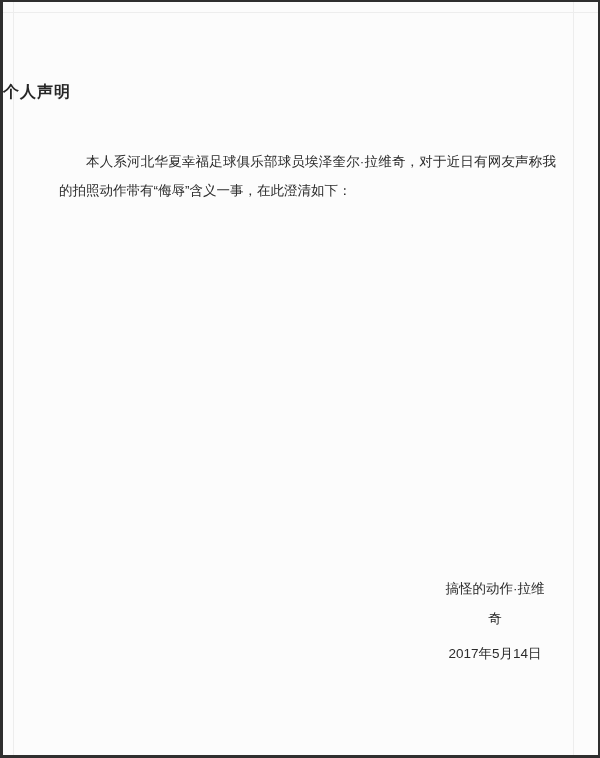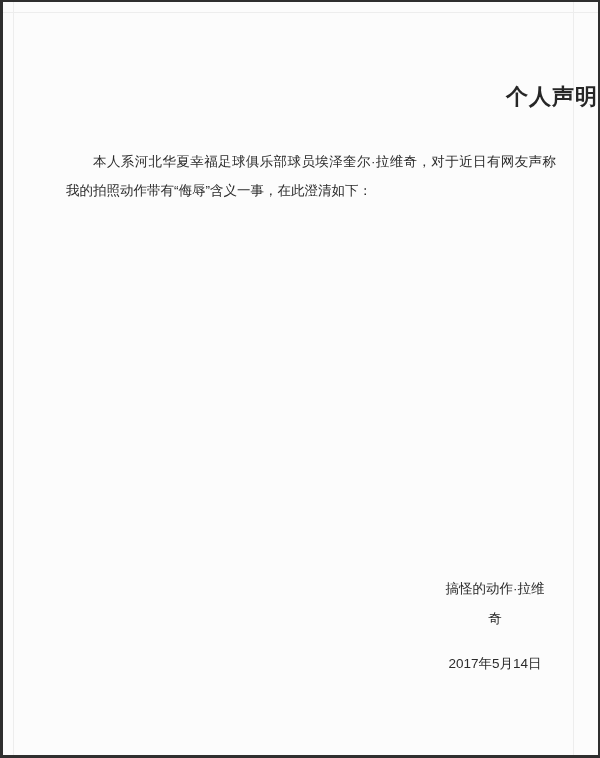--- a/index.html
+++ b/index.html
@@ -27,52 +27,52 @@
     pointer-events: none;
   }
   .edge-line.v-left   { left: 10px; top: 0; width: 1px; height: 100%; }
   .edge-line.h-top    { left: 0; top: 10px; width: 100%; height: 1px; }
   .edge-line.v-right  { right: 24px; top: 0; width: 1px; height: 100%; }
   .doc-title {
     position: absolute;
     top: 80px;
     left: 0;
     width: 100%;
-    text-align: right;
-    font-size: 22px;
+    text-align: left;
+    font-size: 16px;
     font-weight: bold;
     letter-spacing: 1px;
     color: #262626;
   }
   .doc-body {
     position: absolute;
     top: 145px;
     left: 48px;
     width: 505px;
     font-size: 13.5px;
     line-height: 29px;
     text-align: justify;
     color: #2b2b2b;
   }
   .doc-body p {
-    margin: 0 0 24px 15px;
+    margin: 0 0 24px 8px;
     text-indent: 2em;
   }
   .sign-block {
     position: absolute;
     top: 572px;
     right: 47px;
     width: 112px;
     text-align: center;
     font-size: 13.5px;
     line-height: 30px;
     color: #2b2b2b;
   }
   .sign-block .sig { display: block; }
-  .sign-block .date { display: block; margin-top: 15px; }
+  .sign-block .date { display: block; margin-top: 5px; }
 </style>
 </head>
 <body>
 
 <div class="page">
 
   <div class="edge-line v-left"></div>
   <div class="edge-line h-top"></div>
   <div class="edge-line v-right"></div>
 

